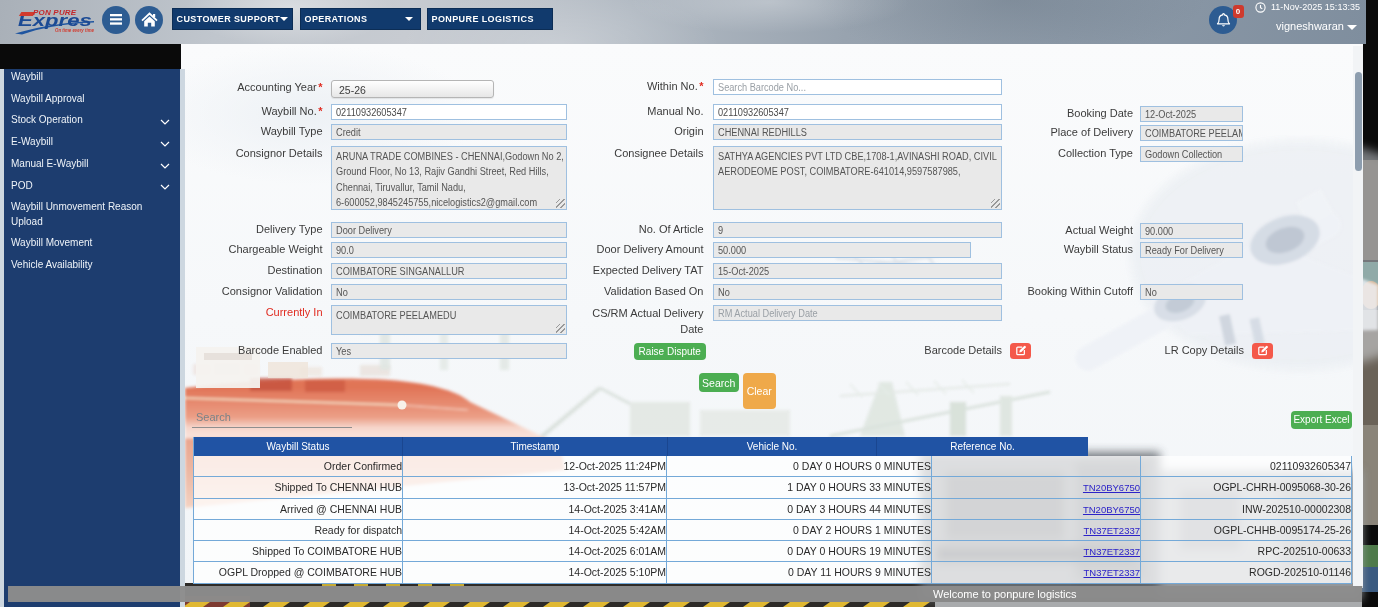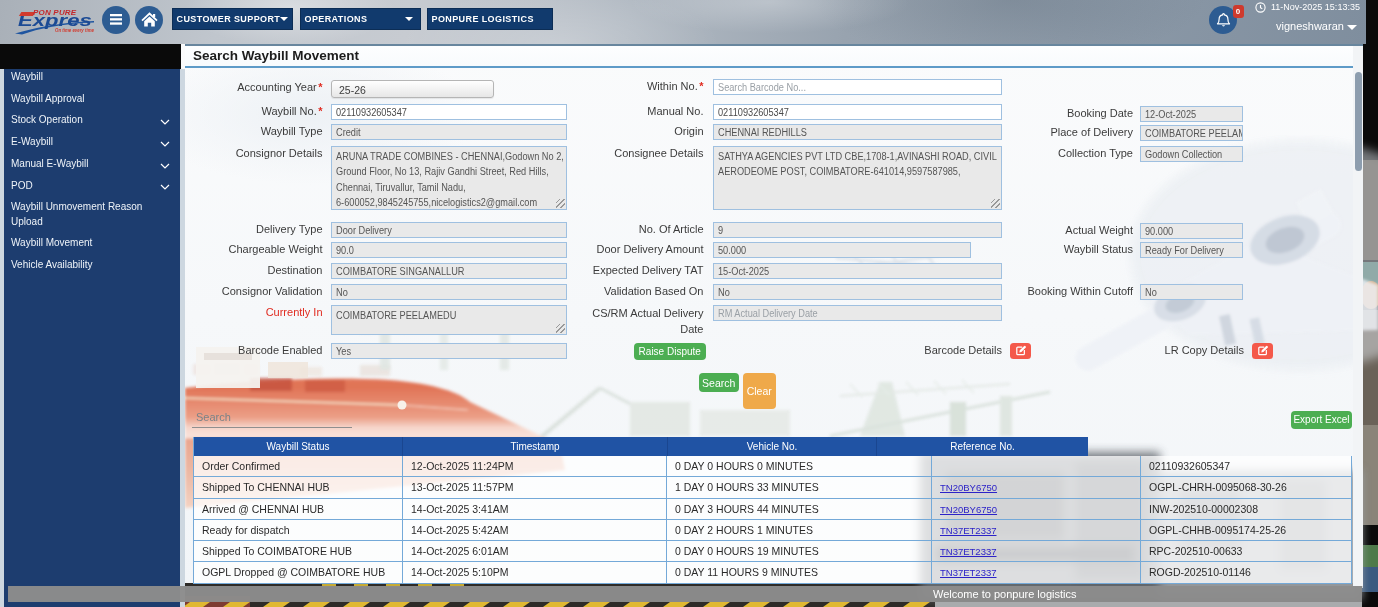--- a/index.html
+++ b/index.html
@@ -97,21 +97,21 @@
 
   
   #tbl { position:absolute; left:193px; top:436.5px; width:1159px; height:149.5px; overflow:hidden;
       font-size:10.5px; }
   .trow { display:flex; width:1159px; }
   .th { background:#2053a4; color:#fff; height:19.5px; line-height:19.5px; text-align:center;
       font-size:10px; border-right:1px solid #1a4690; }
   .th:last-child { border-right:none; }
   .td { height:21.3px; line-height:20.5px; background:rgba(255,255,255,.75);
       border-bottom:1px solid #74a9d8; border-right:1px solid #74a9d8; color:#2a2a2a;
-      padding-left:8px; overflow:hidden; white-space:nowrap; }
+      padding-left:8px; overflow:hidden; white-space:nowrap;text-align:right; }
   .td:first-child, .th:first-child { border-left:1px solid #74a9d8; }
   .c1 { width:210px; } .c2 { width:264px; } .c3 { width:265px; } .c4 { width:209px; } .c5 { width:211px; }
   .vlink { color:#2d23c8; text-decoration:underline; font-size:9.5px; }
 
   
   #sbtrack { position:absolute; left:1353px; top:46px; width:10px; height:540px; background:#f2f4f6; }
   #sbthumb { position:absolute; left:1.5px; top:26px; width:7px; height:99px; background:#8d9dae; border-radius:3.5px; }
 
   
   #footbar { position:absolute; left:8px; top:586px; width:1354px; height:16px;
@@ -350,23 +350,20 @@
     <div class="sbitem"><span>POD</span>
       <svg class="chev" width="10" height="6" viewBox="0 0 10 6">
             <path d="M1 1 L5 5 L9 1" fill="none" stroke="#fff" stroke-width="1.2"></path>
           </svg></div>
     <div class="sbitem"><span>Waybill Unmovement Reason Upload</span></div>
     <div class="sbitem"><span>Waybill Movement</span></div>
     <div class="sbitem"><span>Vehicle Availability</span></div>
    </div>
   </div>
 
-  <div id="titlebar">
-    <h1>Search Waybill Movement</h1>
-  </div>
 
   <div id="form">
 
     <div class="lbl" style="left:150px;top:81px;width:172.5px"><span>Accounting Year</span><i class="req">*</i></div>
     <div class="lbl" style="left:150px;top:105px;width:172.5px"><span>Waybill No.</span><i class="req">*</i></div>
     <div class="lbl" style="left:150px;top:125.3px;width:172.5px"><span>Waybill Type</span></div>
     <div class="lbl" style="left:150px;top:146.5px;width:172.5px"><span>Consignor Details</span></div>
     <div class="lbl" style="left:150px;top:223px;width:172.5px"><span>Delivery Type</span></div>
     <div class="lbl" style="left:150px;top:243.3px;width:172.5px"><span>Chargeable Weight</span></div>
     <div class="lbl" style="left:150px;top:264px;width:172.5px"><span>Destination</span></div>

